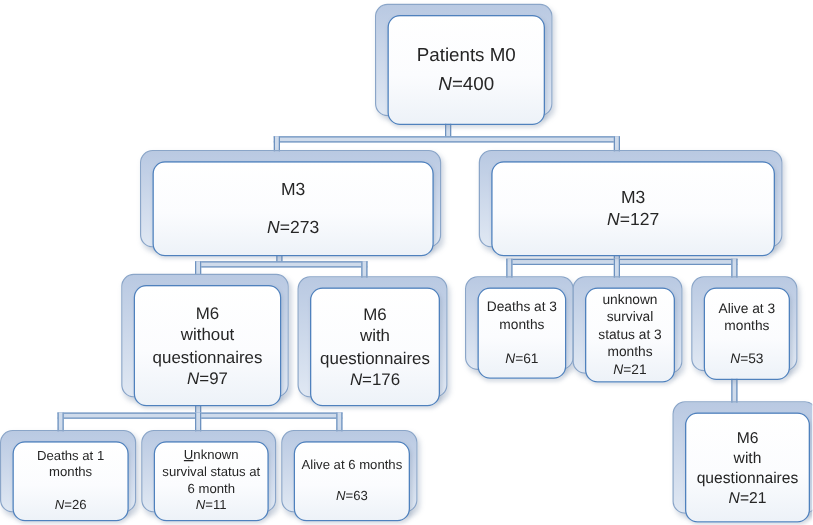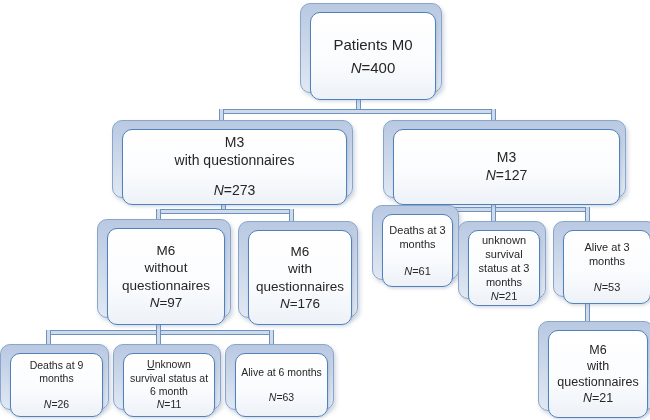--- a/index.html
+++ b/index.html
@@ -67,21 +67,20 @@
     <div class="front">
       <div class="ln">Patients M0</div>
       <div class="ln gap-lg"><span class="it">N</span><span>=400</span></div>
     </div>
   </div>
 
   <div class="node" style="left:122px;top:129px;width:225px;height:76px;font-size:14px">
     <div class="back"></div>
     <div class="front">
       <div class="ln">M3</div>
-      <div class="ln">with questionnaires</div>
       <div class="ln gap"><span class="it">N</span><span>=273</span></div>
     </div>
   </div>
 
   <div class="node" style="left:393px;top:129px;width:227px;height:76px;font-size:14px">
     <div class="back"></div>
     <div class="front">
       <div class="ln">M3</div>
       <div class="ln"><span class="it">N</span><span>=127</span></div>
     </div>
@@ -100,53 +99,53 @@
   <div class="node" style="left:248px;top:230px;width:104px;height:95px;font-size:13.5px">
     <div class="back"></div>
     <div class="front">
       <div class="ln">M6</div>
       <div class="ln">with</div>
       <div class="ln">questionnaires</div>
       <div class="ln"><span class="it">N</span><span>=176</span></div>
     </div>
   </div>
 
-  <div class="node" style="left:382px;top:214px;width:71px;height:73px;font-size:11px">
+  <div class="node" style="left:382px;top:230px;width:71px;height:73px;font-size:11px">
     <div class="back"></div>
     <div class="front">
       <div class="ln">Deaths at 3</div>
       <div class="ln">months</div>
       <div class="ln gap"><span class="it">N</span><span>=61</span></div>
     </div>
   </div>
 
   <div class="node" style="left:468px;top:230px;width:72px;height:76px;font-size:11px">
     <div class="back"></div>
     <div class="front">
       <div class="ln">unknown</div>
       <div class="ln">survival</div>
       <div class="ln">status at 3</div>
       <div class="ln">months</div>
       <div class="ln"><span class="it">N</span><span>=21</span></div>
     </div>
   </div>
 
-  <div class="node" style="left:563px;top:230px;width:88px;height:74px;font-size:11px">
+  <div class="node" style="left:563px;top:230px;width:69px;height:74px;font-size:11px">
     <div class="back"></div>
     <div class="front">
       <div class="ln">Alive at 3</div>
       <div class="ln">months</div>
       <div class="ln gap"><span class="it">N</span><span>=53</span></div>
     </div>
   </div>
 
   <div class="node" style="left:10px;top:353px;width:93px;height:64px;font-size:10.5px">
     <div class="back"></div>
     <div class="front">
-      <div class="ln">Deaths at 9</div>
+      <div class="ln">Deaths at 1</div>
       <div class="ln">months</div>
       <div class="ln gap"><span class="it">N</span><span>=26</span></div>
     </div>
   </div>
 
   <div class="node" style="left:123px;top:353px;width:92px;height:64px;font-size:10.5px">
     <div class="back"></div>
     <div class="front">
       <div class="ln"><span class="ul">U</span><span>nknown</span></div>
       <div class="ln">survival status at</div>

